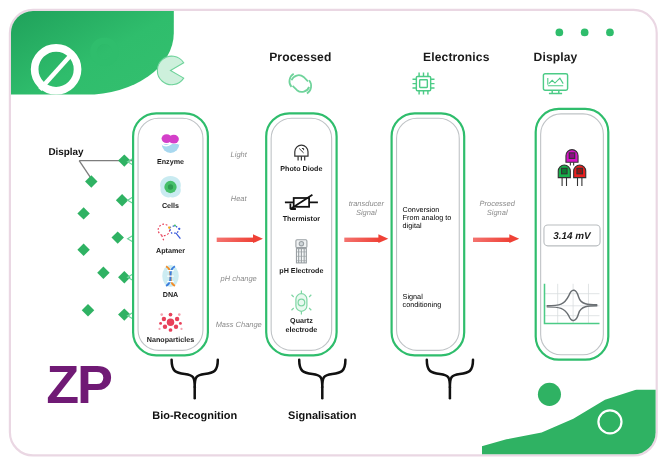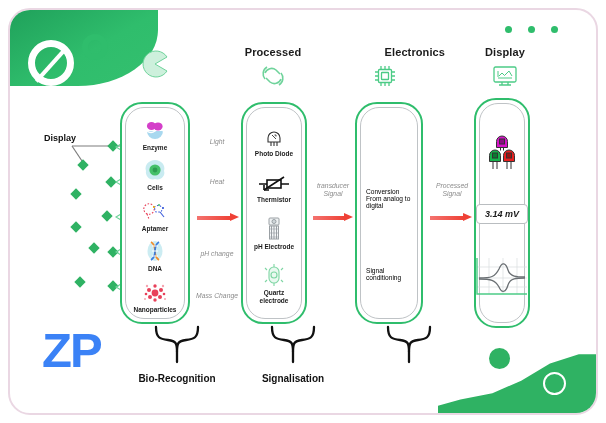--- a/index.html
+++ b/index.html
@@ -55,21 +55,21 @@
     position:absolute; right:30px; bottom:18px;
     width:23px; height:23px; border-radius:50%;
     border:2px solid #ffffff; background:transparent;
   }
 
   .dots-tr { position:absolute; right:38px; top:16px; display:flex; gap:16px; }
   .dots-tr span { width:7px; height:7px; border-radius:50%; background:#2fbd6c; display:block; }
 
   .zp-logo {
     position:absolute; left:32px; bottom:38px;
-    font-size:49px; font-weight:bold; color:#3b82f6;
+    font-size:49px; font-weight:bold; color:#701a75;
     letter-spacing:-2px; line-height:1;
     font-family:"Liberation Sans", sans-serif;
   }
 
   
   .stage-head { position:absolute; text-align:center; width:120px; }
   .stage-head .title { font-size:11px; font-weight:bold; color:#1b1b1b; letter-spacing:.1px; }
   .stage-head .hicon { margin-top:4px; height:28px; display:flex; align-items:center; justify-content:center; }
 
   
@@ -376,21 +376,21 @@
         <div class="lbl" style="font-size:6.6px; padding:0 3px; margin-top:58px;">Signal conditioning</div>
       </div>
     </div>
 
     <div class="sig" style="left:417px; top:172px; width:50px;">Processed Signal</div>
     <div class="arrow" style="left:420px; top:203px; width:42px;">
       <div class="shaft"></div>
         <div class="head"></div>
     </div>
 
-    <div class="col" style="left:464px; top:88px; width:56px; height:230px;">
+    <div class="col" style="left:476px; top:88px; width:68px; height:230px;">
       <div class="col-inner" style="justify-content:space-around; padding:10px 2px;">
 
         <div class="item">
           <svg width="40" height="42" viewBox="0 0 40 42">
             <g stroke="#333" stroke-width="1">
               <path d="M20 6 a5.5 5.5 0 0 1 5.5 5.5 v6 h-11 v-6 A5.5 5.5 0 0 1 20 6Z" fill="#d614c8"></path>
               <rect x="17.5" y="9" width="5" height="5" fill="#8a0f83"></rect>
               <path d="M13 20 a5.5 5.5 0 0 1 5.5 5.5 v6 h-11 v-6 A5.5 5.5 0 0 1 13 20Z" fill="#17b14b"></path>
               <rect x="10.5" y="23" width="5" height="5" fill="#0b7a31"></rect>
               <path d="M27 20 a5.5 5.5 0 0 1 5.5 5.5 v6 h-11 v-6 A5.5 5.5 0 0 1 27 20Z" fill="#e8201f"></path>

